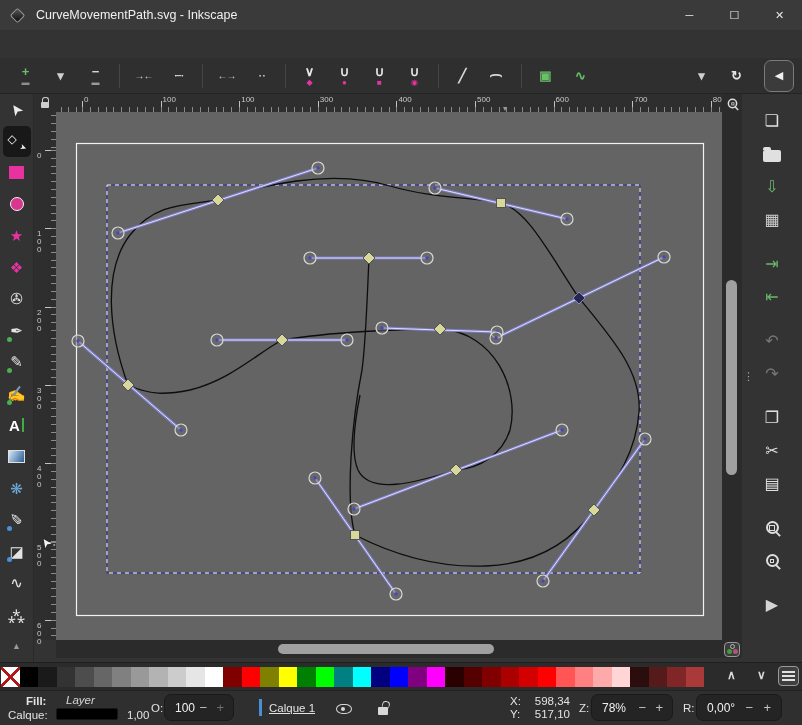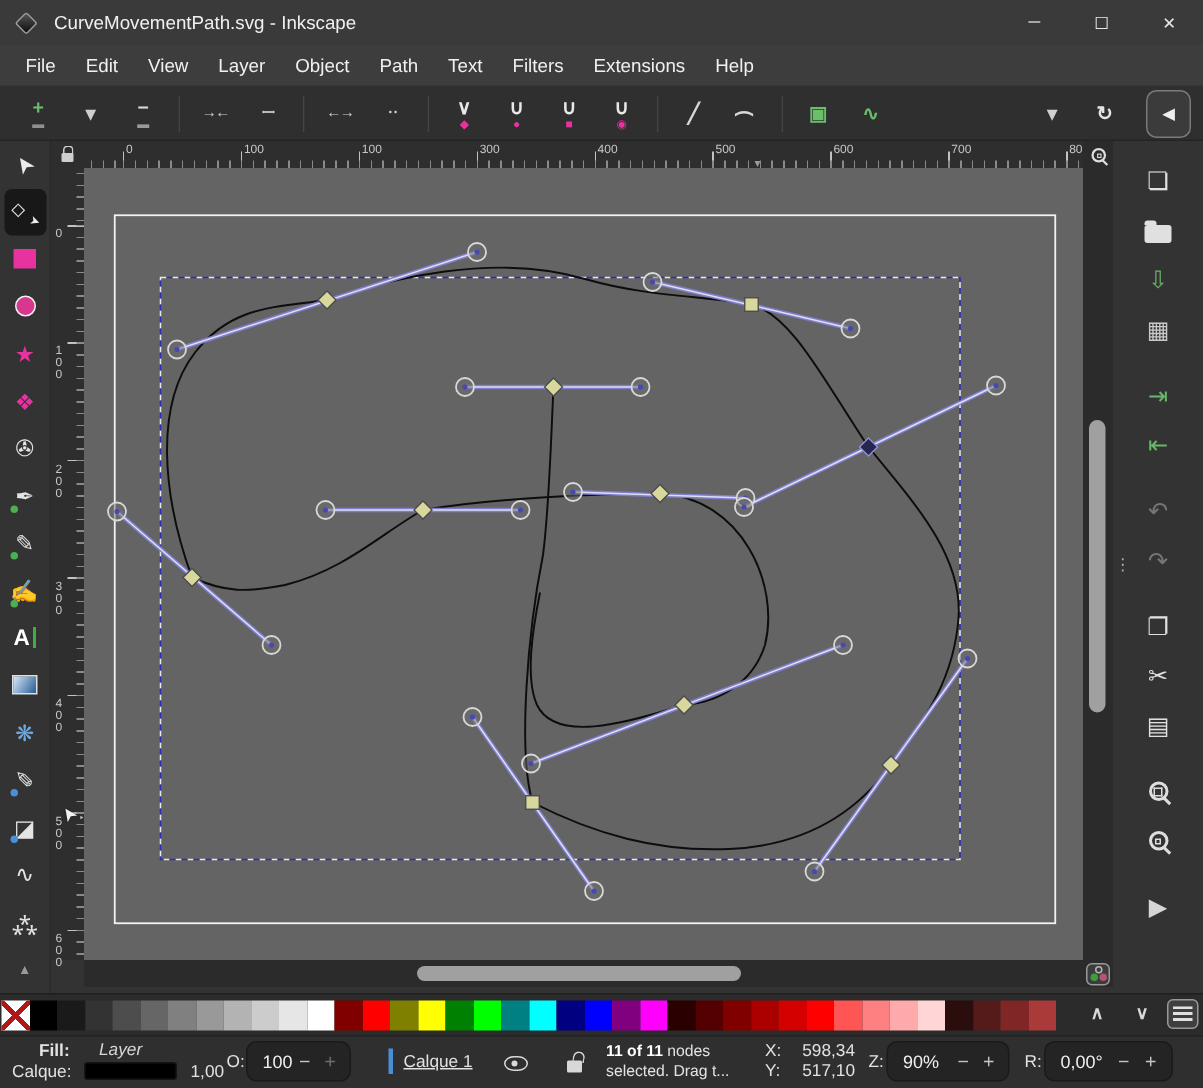--- a/index.html
+++ b/index.html
@@ -165,32 +165,20 @@
   <div class="titlebar">
     <div class="logo"></div>
     <span class="title">CurveMovementPath.svg - Inkscape</span>
     <div class="winbtns">
       <span class="wb">─</span>
       <span class="wb">☐</span>
       <span class="wb">✕</span>
     </div>
   </div>
 
-  <div class="menubar">
-      <span class="menu-item">File</span>
-      <span class="menu-item">Edit</span>
-      <span class="menu-item">View</span>
-      <span class="menu-item">Layer</span>
-      <span class="menu-item">Object</span>
-      <span class="menu-item">Path</span>
-      <span class="menu-item">Text</span>
-      <span class="menu-item">Filters</span>
-      <span class="menu-item">Extensions</span>
-      <span class="menu-item">Help</span>
-    </div>
   <div class="tooloptions">
       <div class="tbtn">
         <span class="t1" style="color: rgb(106, 191, 105);">+</span>
         <span class="t2" style="color: rgb(143, 143, 143);">▬</span>
       </div>
       <div class="tbtn">
         <span class="t1" style="color: rgb(207, 207, 207);">▾</span>
       </div>
       <div class="tbtn">
         <span class="t1" style="color: rgb(212, 212, 212);">−</span>
@@ -566,31 +554,29 @@
       <span class="val">100</span>
       <span class="minus" style="right:26px;">−</span>
       <span class="plus dim" style="right:9px;">+</span>
     </div>
 
     <i class="lbar"></i>
     <span class="sb" style="left:269px; top:11px;text-decoration:underline;">Calque 1</span>
     <div class="eye"></div>
     <div class="lock"></div>
 
-    <div class="msg"><b>11 of 11</b><span> nodes
-selected. Drag t...</span></div>
 
     <span class="sb" style="left:510px; top:4px;">X:</span>
     <span class="sb num" style="left:528px; top:4px;">598,34</span>
     <span class="sb" style="left:510px; top:17px;">Y:</span>
     <span class="sb num" style="left:528px; top:17px;">517,10</span>
 
     <span class="sb" style="left:579px; top:11px;">Z:</span>
     <div class="spin" style="left:591px; top:3px; width:82px;">
-      <span class="val">90%</span>
+      <span class="val">78%</span>
       <span class="minus" style="right:26px;">−</span>
       <span class="plus" style="right:9px;">+</span>
     </div>
 
     <span class="sb" style="left:683px; top:11px;">R:</span>
     <div class="spin" style="left:696px; top:3px; width:86px;">
       <span class="val">0,00°</span>
       <span class="minus" style="right:28px;">−</span>
       <span class="plus" style="right:10px;">+</span>
     </div>

